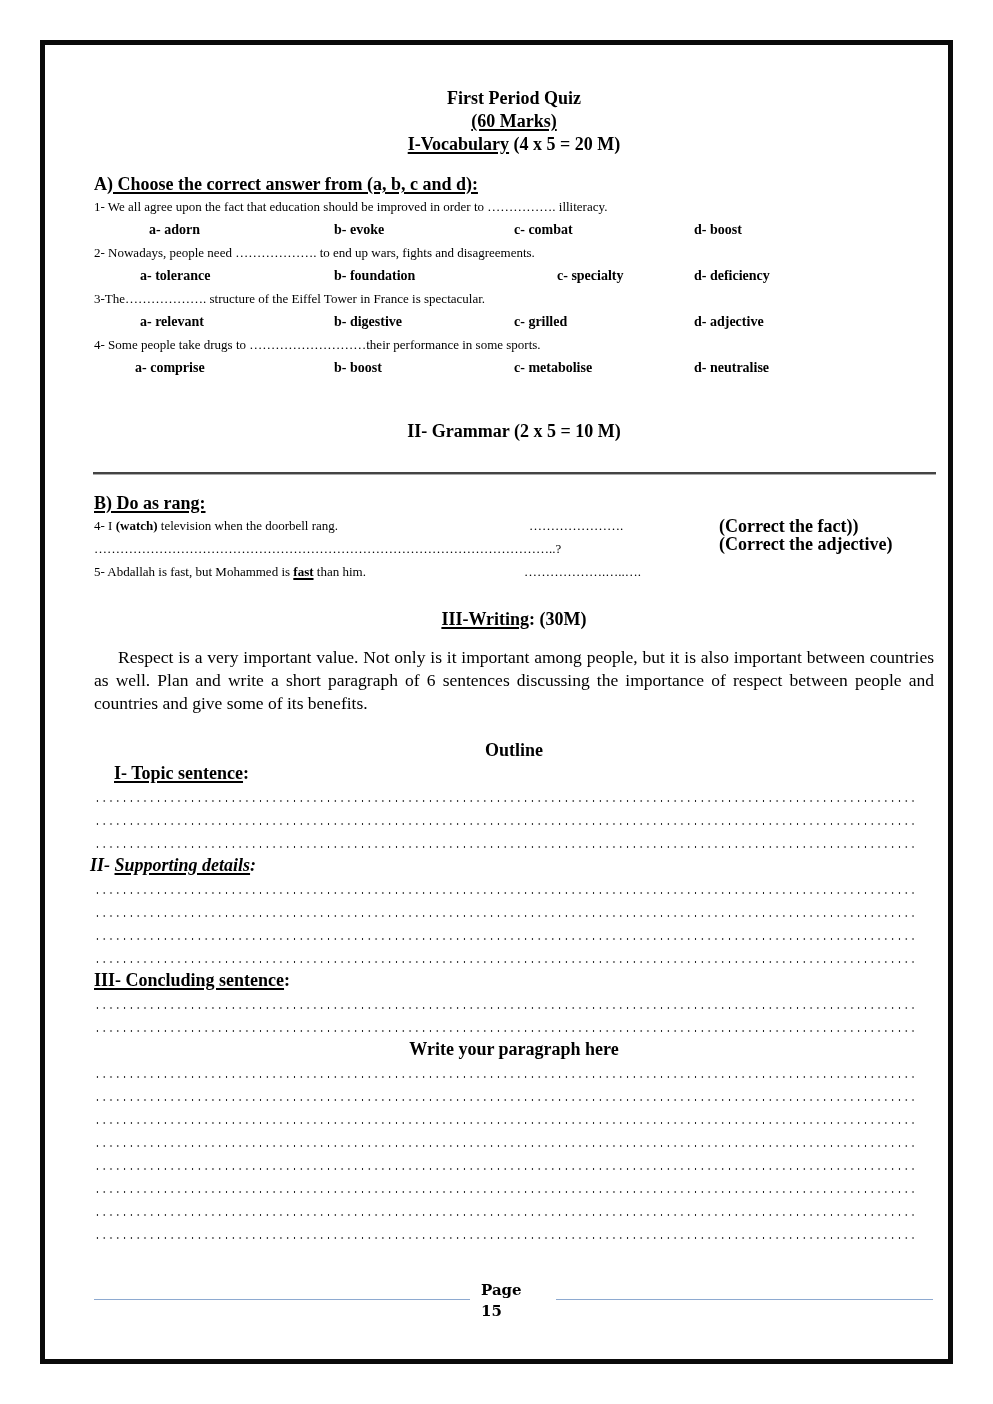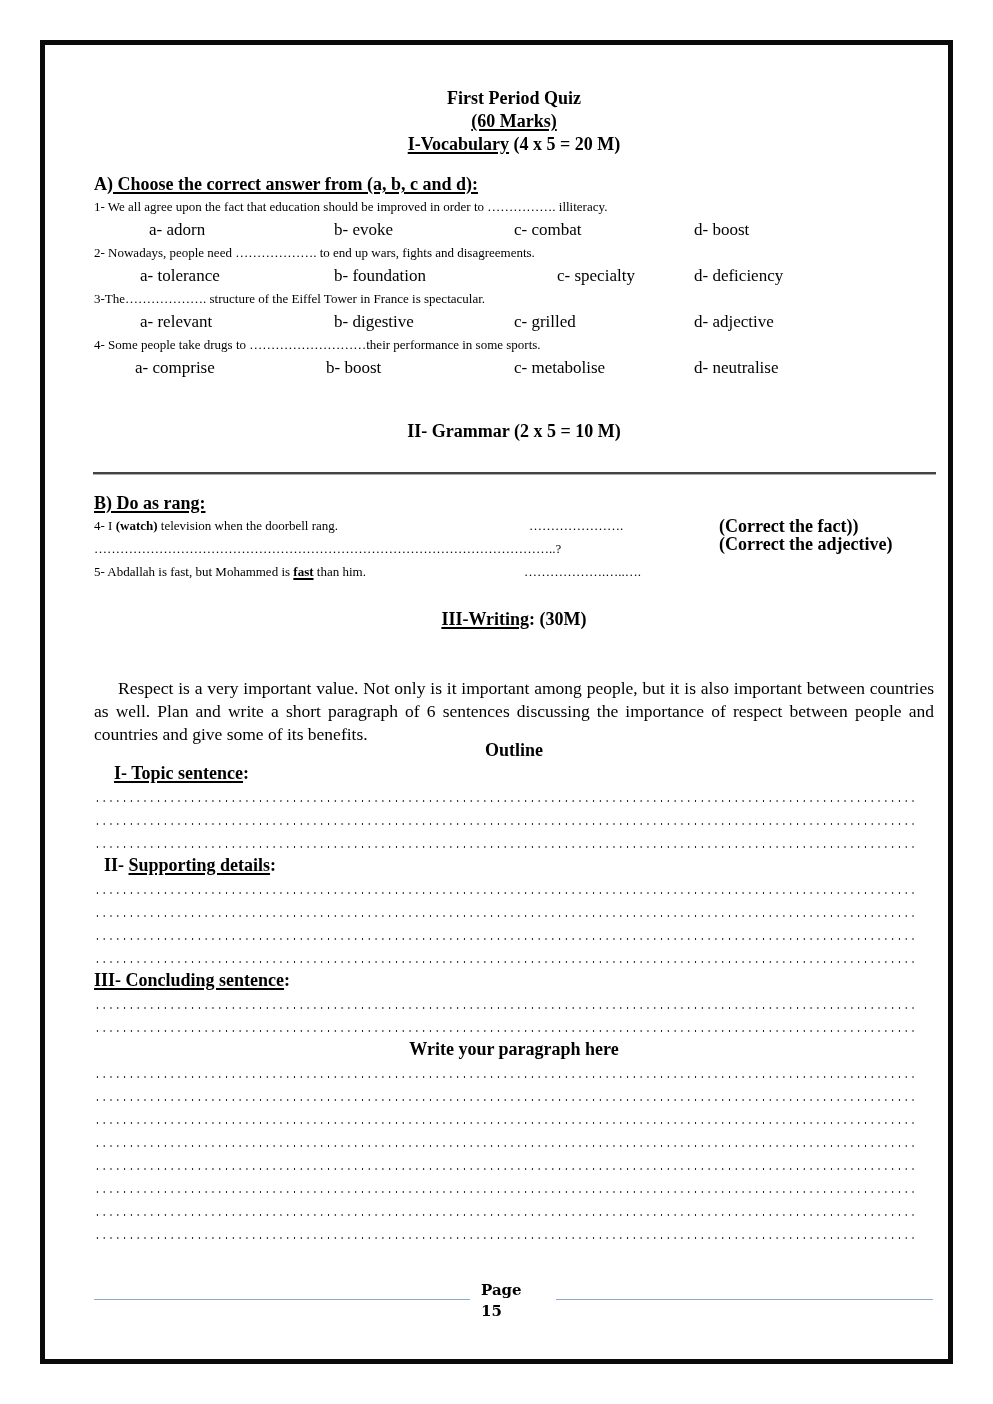--- a/index.html
+++ b/index.html
@@ -6,25 +6,25 @@
   body { width:993px; height:1404px; position:relative; overflow:hidden;
          font-family:"Liberation Serif", "DejaVu Serif", serif; color:#000; }
   .frame { position:absolute; left:40px; top:40px; width:903px; height:1314px;
            border:5px solid #0a0a0a; }
   .abs { position:absolute; white-space:nowrap; }
   .center { position:absolute; left:94px; width:840px; text-align:center; white-space:nowrap; }
   .b { font-weight:bold; }
   .u { text-decoration:underline; text-decoration-thickness:1.5px; text-underline-offset:2px; }
   .t18 { font-size:18px; line-height:22px; }
   .t17 { font-size:13px; line-height:22px; }
-  .opt { position:absolute; font-weight:normal; font-size:17px; line-height:22px; white-space:nowrap; }
+  .opt { position:absolute; font-weight:bold; font-size:14px; line-height:22px; white-space:nowrap; }
   .rule { position:absolute; left:93px; width:843px; top:472px; height:0;
           border-top:2px solid #444; border-bottom:1px solid #aaa; }
   .para { position:absolute; left:94px; width:840px; font-size:17.5px; line-height:23px;
-          text-align:justify; text-indent:24px;margin-top:31px; }
+          text-align:justify; text-indent:24px; }
   .dots { position:absolute; left:94px; width:820px; height:2px; overflow:hidden;
           background-image: radial-gradient(circle, #222 0.9px, transparent 1.1px);
           background-size:6.8px 2px; background-repeat:repeat-x; }
   .footline { position:absolute; top:1299px; height:0; border-top:1.5px solid #8eaad0; }
   .pagelabel { position:absolute; left:481px; top:1280px; font-family:"DejaVu Serif", serif;
                font-weight:bold; font-size:15px; line-height:21px; }
 </style>
 </head>
 <body>
 
@@ -55,21 +55,21 @@
 <div class="opt" style="left:694px; top:265px;">d- deficiency</div>
 
 <div class="abs t17" style="left:94px; top:288px;">3-The………………. structure of the Eiffel Tower in France is spectacular.</div>
 <div class="opt" style="left:140px; top:311px;">a- relevant</div>
 <div class="opt" style="left:334px; top:311px;">b- digestive</div>
 <div class="opt" style="left:514px; top:311px;">c- grilled</div>
 <div class="opt" style="left:694px; top:311px;">d- adjective</div>
 
 <div class="abs t17" style="left:94px; top:334px;">4- Some people take drugs to ………………………their performance in some sports.</div>
 <div class="opt" style="left:135px; top:357px;">a- comprise</div>
-<div class="opt" style="left:326px; top:357px;">b- boost</div>
+<div class="opt" style="left:334px; top:357px;">b- boost</div>
 <div class="opt" style="left:514px; top:357px;">c- metabolise</div>
 <div class="opt" style="left:694px; top:357px;">d- neutralise</div>
 
 <div class="center b t18" style="top:420px;">II- Grammar (2 x 5 = 10 M)</div>
 <div class="rule"></div>
 
 <div class="abs b t18 u" style="left:94px; top:492px;">B) Do as rang:</div>
 
 <div class="abs t17" style="left:94px; top:515px;">
   <span>4- I </span><span class="b">(watch)</span><span> television when the doorbell rang.</span>
@@ -92,21 +92,21 @@
 
 <div class="center b t18" style="top:739px;">Outline</div>
 
 <div class="abs b t18" style="left:94px; top:762px;margin-left:20px;">
   <span class="u">I- Topic sentence</span><span>:</span>
 </div>
 <div class="dots" style="top:800px;"></div>
 <div class="dots" style="top:823px;"></div>
 <div class="dots" style="top:846px;"></div>
 
-<div class="abs b t18" style="left:104px; top:854px;">
+<div class="abs b t18" style="left:90px; top:854px;font-style:italic;">
   <span>II- </span><span class="u">Supporting details</span><span>:</span>
 </div>
 <div class="dots" style="top:892px;"></div>
 <div class="dots" style="top:915px;"></div>
 <div class="dots" style="top:938px;"></div>
 <div class="dots" style="top:961px;"></div>
 
 <div class="abs b t18" style="left:94px; top:969px;">
   <span class="u">III- Concluding sentence</span><span>:</span>
 </div>

